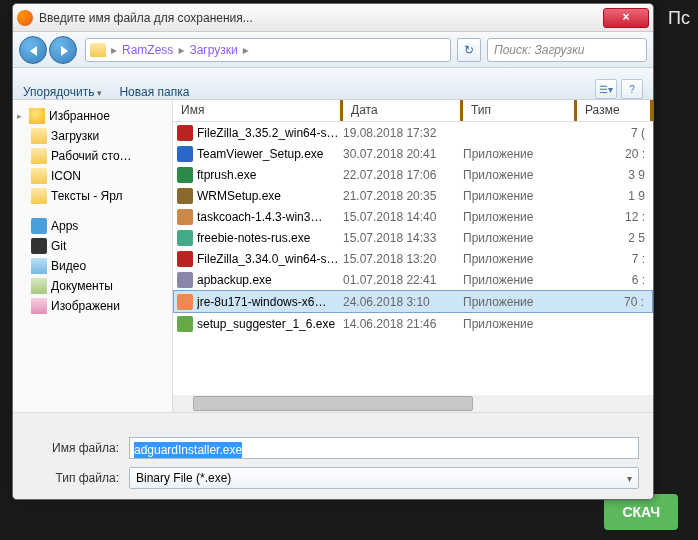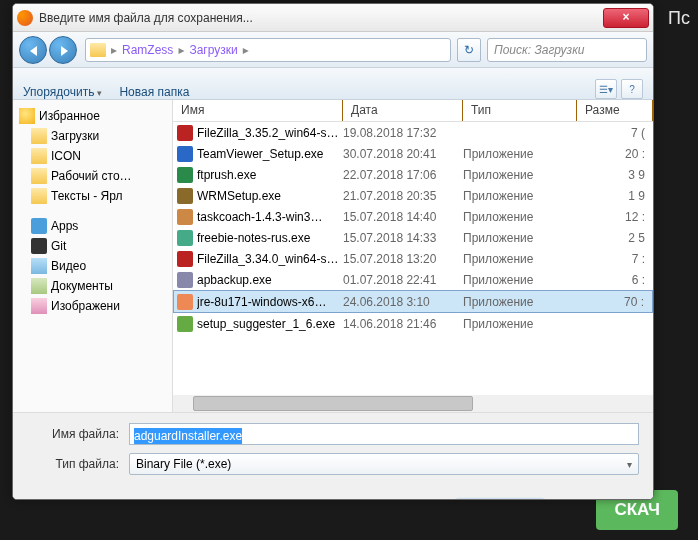--- a/index.html
+++ b/index.html
@@ -1,17 +1,17 @@
 <!DOCTYPE html>
 <html><head>
 <meta charset="utf-8">
 <style>
 *{box-sizing:border-box;margin:0;padding:0;font-family:"Segoe UI",Tahoma,sans-serif;font-size:12px}
 body{background:#1a1a1a;width:698px;height:540px;overflow:hidden;position:relative}
-.bg-btn{position:absolute;bottom:10px;right:20px;background:#5cb85c;color:#fff;padding:10px 18px;border-radius:4px;font-size:17px;font-weight:bold}
+.bg-btn{position:absolute;bottom:10px;right:20px;background:#5cb85c;color:#fff;padding:10px 18px;border-radius:4px;font-size:14px;font-weight:bold}
 .bg-txt{position:absolute;top:8px;right:8px;color:#e5e5e5;font-size:18px}
 .dialog{position:absolute;top:3px;left:12px;width:642px;height:497px;background:#fff;border:1px solid #666;box-shadow:0 0 8px rgba(0,0,0,.4);border-radius:5px;overflow:hidden}
 .titlebar{height:28px;background:linear-gradient(#fdfdfd,#e8e8e8);display:flex;align-items:center;padding:0 4px;border-bottom:1px solid #ccc}
 .titlebar .ff{width:16px;height:16px;background:radial-gradient(circle at 30% 30%,#ff9500,#e25822);border-radius:50%;margin-right:6px}
 .titlebar .ttl{flex:1;color:#333}
 .titlebar .close{width:46px;height:20px;background:linear-gradient(#e67,#c23);border:1px solid #a12;border-radius:3px;color:#fff;text-align:center;line-height:17px;font-weight:bold}
 .navbar{height:36px;background:linear-gradient(#f7f9fb,#e4ecf4);display:flex;align-items:center;padding:0 6px;border-bottom:1px solid #c8d2dc}
 .navbtn{width:28px;height:28px;border-radius:50%;background:radial-gradient(circle at 35% 30%,#6bb8f0,#3a7fb8);border:1px solid #2f6a9a;margin-right:2px;position:relative}
 .navbtn::after{content:"";position:absolute;top:9px;left:10px;width:0;height:0;border-top:5px solid transparent;border-bottom:5px solid transparent;border-right:7px solid #fff}
 .navbtn.fwd::after{border-right:none;border-left:7px solid #fff;left:11px}
@@ -26,49 +26,49 @@
 .toolbar .tbtn::after{content:" ▾";font-size:9px;color:#666}
 .toolbar .tbtn.nf::after{content:""}
 .toolbar .sp{flex:1}
 .toolbar .ic{width:22px;height:20px;border:1px solid #b8c8d8;background:linear-gradient(#fff,#e8f0f6);border-radius:2px;margin-left:4px;display:flex;align-items:center;justify-content:center;color:#4a7aa8;cursor:pointer;font-size:10px}
 .body{display:flex;height:312px}
 .sidebar{width:160px;background:#fafafa;border-right:1px solid #ddd;overflow-y:auto;padding:4px 0;position:relative}
 .sidebar::-webkit-scrollbar{width:17px}
 .sidebar::-webkit-scrollbar-track{background:#f0f0f0}
 .sidebar::-webkit-scrollbar-thumb{background:#c8c8c8;border:1px solid #aaa;border-radius:2px}
 .s-item{display:flex;align-items:center;padding:2px 6px 2px 18px;cursor:pointer;white-space:nowrap;overflow:hidden}
-.s-item.hdr{padding-left:6px;margin-top:2px}
+.s-item.hdr{padding-left:16px;margin-top:2px}
 .s-item .sico{width:16px;height:16px;margin-right:4px;flex-shrink:0}
 .s-item.exp::before{content:"▸";font-size:9px;color:#888;position:absolute;margin-left:-12px}
 .ico-fav{background:radial-gradient(circle at 40% 35%,#ffe680,#f5b320)}
 .ico-fold{background:linear-gradient(#ffe9a8,#f5c851);border-radius:1px}
 .ico-lib{background:linear-gradient(#8ec5e8,#5a9fd4);border-radius:1px}
 .ico-app{background:#4a9edb;border-radius:2px}
 .ico-git{background:#333;border-radius:2px}
 .ico-vid{background:linear-gradient(#b8e0f8,#7ab8e0)}
 .ico-doc{background:linear-gradient(#d8e8c0,#a8c880)}
 .ico-img{background:linear-gradient(#f8d0e0,#e090b8)}
 .filepane{flex:1;display:flex;flex-direction:column;overflow:hidden}
 .cols{display:flex;height:22px;border-bottom:1px solid #e0e0e0;background:#fff}
-.cols div{padding:3px 8px;border-right:1px solid #a16207;color:#444;white-space:nowrap;overflow:hidden}
+.cols div{padding:3px 8px;border-right:3px solid #a16207;color:#444;white-space:nowrap;overflow:hidden}
 .c-name{width:170px}.c-date{width:120px}.c-type{width:114px}.c-size{flex:1}
 .filelist{flex:1;overflow-y:auto}
 .filelist::-webkit-scrollbar{width:17px}
 .filelist::-webkit-scrollbar-track{background:#f0f0f0}
 .filelist::-webkit-scrollbar-thumb{background:#c8c8c8;border:1px solid #aaa;border-radius:2px}
 .row{display:flex;align-items:center;height:21px;padding-left:4px;cursor:pointer}
 .row.sel{background:#cde6f7;border:1px solid #7da2ce;padding-left:3px;height:23px}
 .row .fico{width:16px;height:16px;margin-right:4px;flex-shrink:0;border-radius:2px}
 .row .fname{width:146px;white-space:nowrap;overflow:hidden;text-overflow:ellipsis}
 .row .fdate{width:120px;color:#666}
 .row .ftype{width:114px;color:#666}
 .row .fsize{flex:1;color:#666;text-align:right;padding-right:8px}
 .hscroll{height:17px;background:#f0f0f0;display:flex;align-items:center}
 .hscroll .thumb{width:280px;height:15px;background:#c8c8c8;border:1px solid #aaa;border-radius:2px;margin-left:20px}
-.fields{padding:10px 14px 8px 14px;background:#f0f0f0;border-top:1px solid #ddd}
+.fields{padding:24px 14px 8px 14px;background:#f0f0f0;border-top:1px solid #ddd}
 .frow{display:flex;align-items:center;margin-bottom:8px}
 .frow label{width:92px;text-align:right;margin-right:10px;color:#333}
 .frow .inp{flex:1;height:22px;border:1px solid #abc;background:#fff;padding:0 4px;display:flex;align-items:flex-end}
 .frow .combo{flex:1;height:22px;border:1px solid #abc;background:linear-gradient(#fff,#eef2f6);padding:0 6px;display:flex;align-items:center;justify-content:space-between;border-radius:2px}
 .frow .combo::after{content:"▾";color:#666;font-size:10px}
 .footer{height:40px;background:#f0f0f0;display:flex;align-items:center;padding:0 14px}
 .footer .sp{flex:1}
 .footer button{min-width:86px;height:24px;border:1px solid #888;background:linear-gradient(#fdfdfd,#e4e4e4);border-radius:3px;margin-left:8px;cursor:pointer;padding:0 14px}
 .footer button.pri{border:1px solid #3a8ac8;box-shadow:0 0 2px #6bb0e8}
 .fi-fz{background:#b22}.fi-tv{background:#2a68c8;border-radius:50%}.fi-ft{background:#2a8a4a}.fi-wr{background:#8a6a2a}.fi-tc{background:#c84}.fi-fn{background:#4a8}.fi-ab{background:#88a}.fi-jr{background:#e85}.fi-ss{background:#6a4}
@@ -114,25 +114,25 @@
       <div class="s-item hdr exp">
           <div class="sico ico-fav"></div>
           <span>Избранное</span>
         </div>
       <div class="s-item">
           <div class="sico ico-fold"></div>
           <span>Загрузки</span>
         </div>
       <div class="s-item">
           <div class="sico ico-fold"></div>
+          <span>Рабочий сто…</span>
+        </div>
+      <div class="s-item">
+          <div class="sico ico-fold"></div>
           <span>ICON</span>
-        </div>
-      <div class="s-item">
-          <div class="sico ico-fold"></div>
-          <span>Рабочий сто…</span>
         </div>
       <div class="s-item">
           <div class="sico ico-fold"></div>
           <span>Тексты - Ярл</span>
         </div>
       <div style="height:10px"></div>
       <div class="s-item">
           <div class="sico ico-app"></div>
           <span>Apps</span>
         </div>

